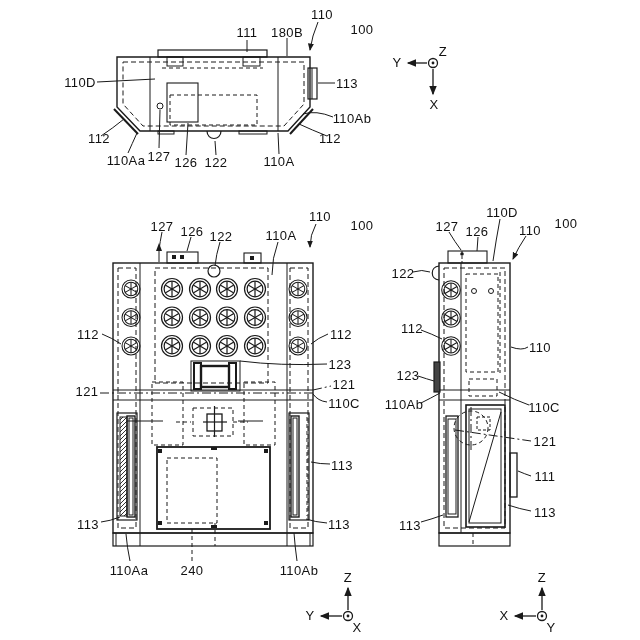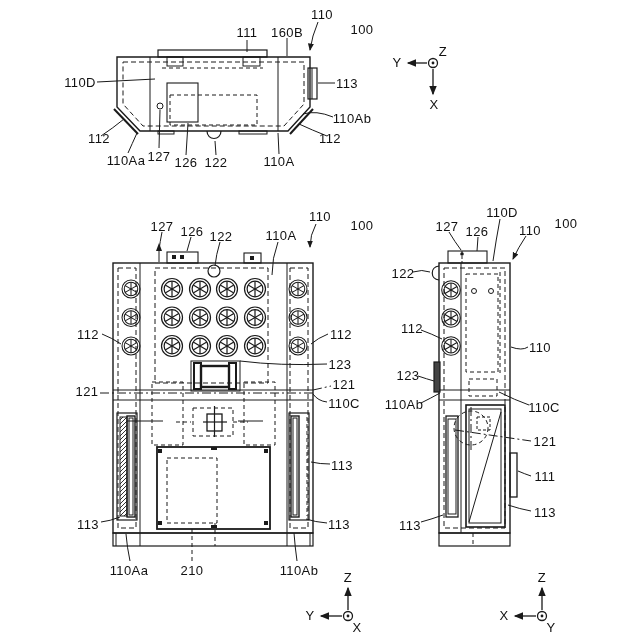--- a/index.html
+++ b/index.html
@@ -261,21 +261,21 @@
   </g>
   <g stroke="#1a1a1a" fill="none" stroke-width="1.3">
     <circle cx="542" cy="616" r="4.5"></circle>
     <circle cx="542" cy="616" r="1.4" fill="#1a1a1a" stroke="none"></circle>
     <line x1="542" y1="610" x2="542" y2="588" marker-end="url(#ah)"></line>
     <line x1="536" y1="616" x2="515" y2="616" marker-end="url(#ah)"></line>
   </g>
 </svg>
 
 <div class="lbl" style="left:247px;top:32px">111</div>
-<div class="lbl" style="left:287px;top:32px">160B</div>
+<div class="lbl" style="left:287px;top:32px">180B</div>
 <div class="lbl" style="left:322px;top:14px">110</div>
 <div class="lbl u" style="left:362px;top:29px">100</div>
 <div class="lbl" style="left:80px;top:82px">110D</div>
 <div class="lbl" style="left:347px;top:83px">113</div>
 <div class="lbl" style="left:352px;top:118px">110Ab</div>
 <div class="lbl" style="left:330px;top:138px">112</div>
 <div class="lbl" style="left:99px;top:138px">112</div>
 <div class="lbl" style="left:126px;top:160px">110Aa</div>
 <div class="lbl" style="left:159px;top:156px">127</div>
 <div class="lbl" style="left:186px;top:162px">126</div>
@@ -291,21 +291,21 @@
 <div class="lbl" style="left:88px;top:334px">112</div>
 <div class="lbl" style="left:341px;top:334px">112</div>
 <div class="lbl" style="left:340px;top:364px">123</div>
 <div class="lbl" style="left:87px;top:391px">121</div>
 <div class="lbl" style="left:344px;top:384px">121</div>
 <div class="lbl" style="left:344px;top:403px">110C</div>
 <div class="lbl" style="left:342px;top:465px">113</div>
 <div class="lbl" style="left:339px;top:524px">113</div>
 <div class="lbl" style="left:88px;top:524px">113</div>
 <div class="lbl" style="left:129px;top:570px">110Aa</div>
-<div class="lbl" style="left:192px;top:570px">210</div>
+<div class="lbl" style="left:192px;top:570px">240</div>
 <div class="lbl" style="left:299px;top:570px">110Ab</div>
 
 <div class="lbl" style="left:447px;top:226px">127</div>
 <div class="lbl" style="left:477px;top:231px">126</div>
 <div class="lbl" style="left:502px;top:212px">110D</div>
 <div class="lbl" style="left:530px;top:230px">110</div>
 <div class="lbl u" style="left:566px;top:223px">100</div>
 <div class="lbl" style="left:403px;top:273px">122</div>
 <div class="lbl" style="left:412px;top:328px">112</div>
 <div class="lbl" style="left:540px;top:347px">110</div>

